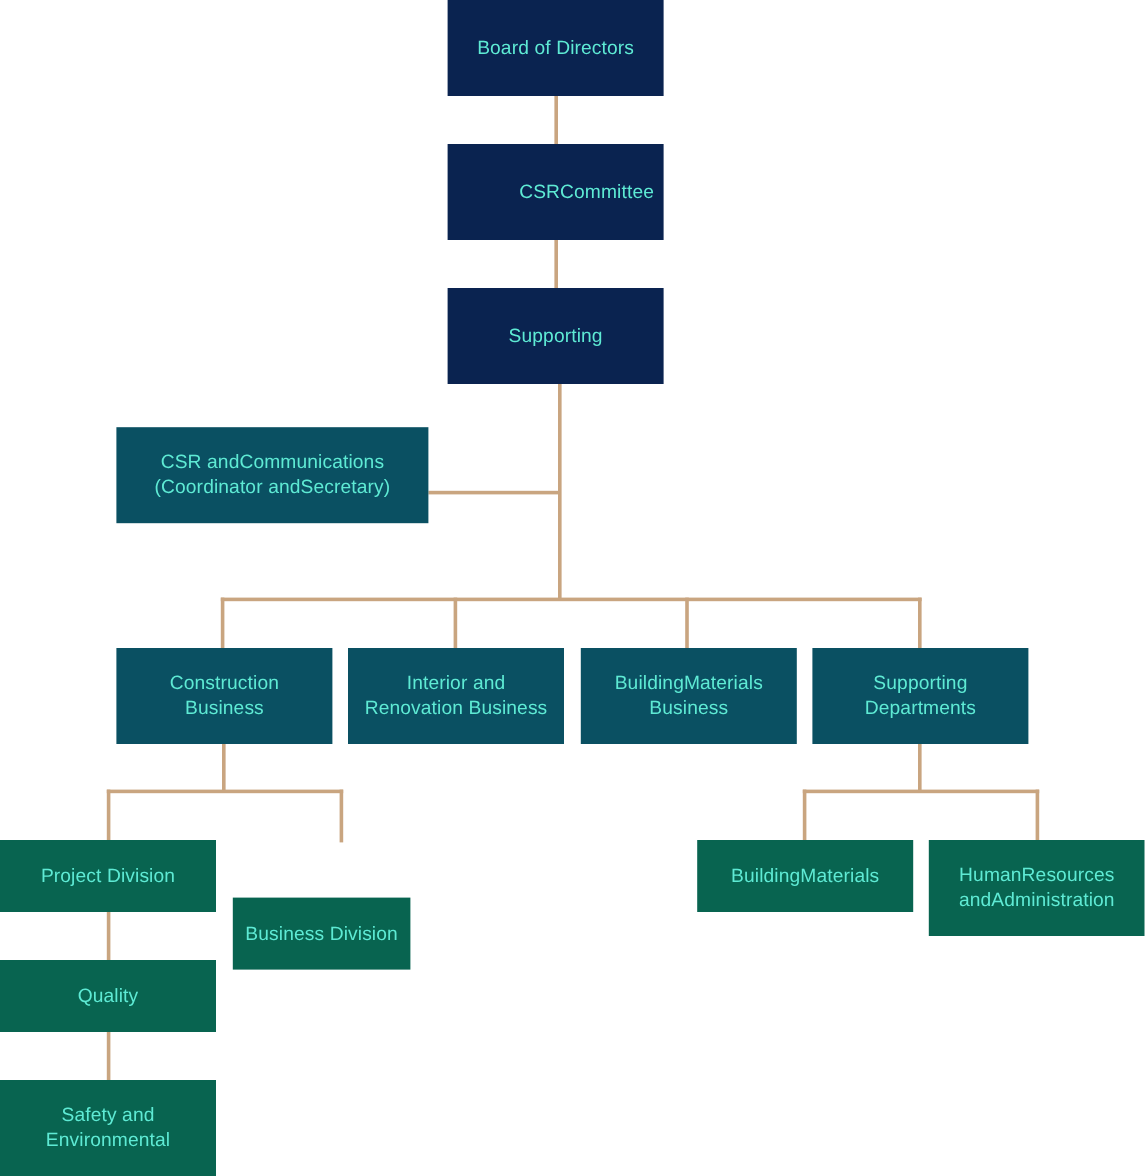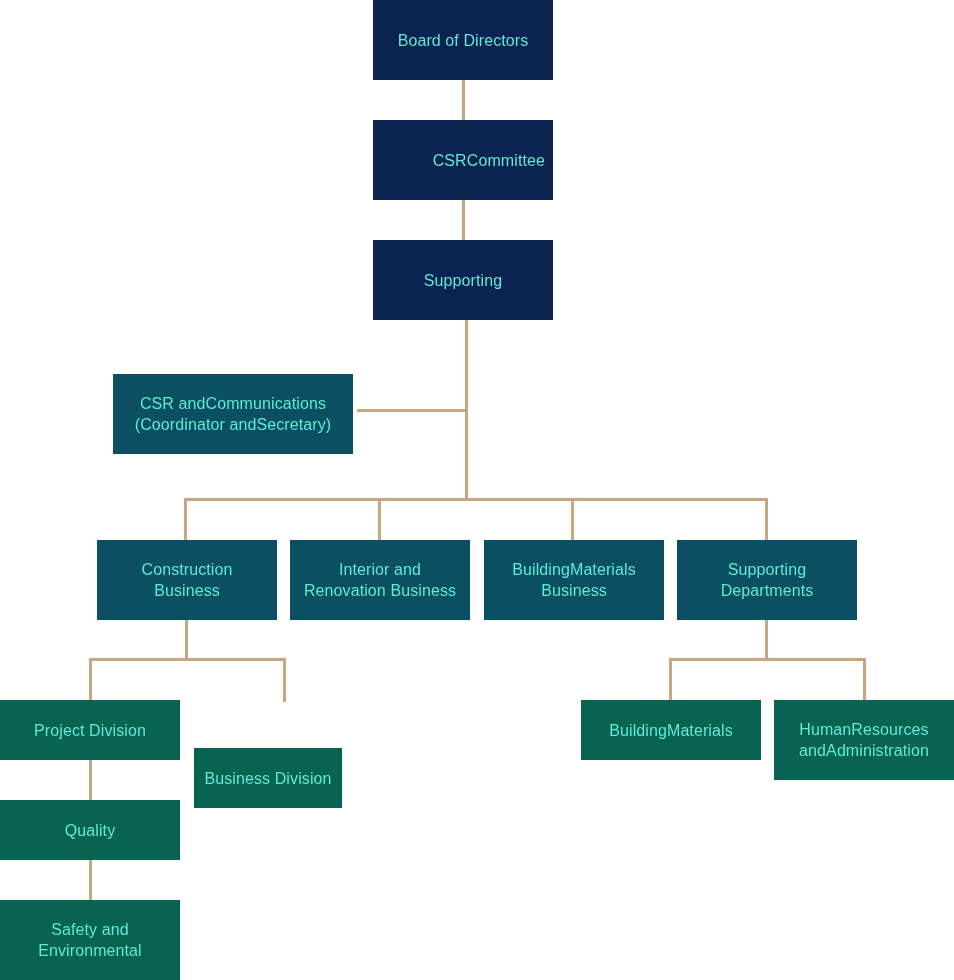--- a/index.html
+++ b/index.html
@@ -74,21 +74,21 @@
     <div class="conn conn-v" style="left: 89px; top: 860px; height: 42px; background: rgb(201, 165, 128);"></div>
     <div class="node lvl-navy" style="left: 373px; top: 0px; width: 180px; height: 80px;">
       <span class="node-label">Board of Directors</span>
     </div>
     <div class="node lvl-navy" style="left: 373px; top: 120px; width: 180px; height: 80px; justify-content: flex-end;">
       <span class="node-label">CSRCommittee</span>
     </div>
     <div class="node lvl-navy" style="left: 373px; top: 240px; width: 180px; height: 80px;">
       <span class="node-label">Supporting</span>
     </div>
-    <div class="node lvl-teal" style="left: 97px; top: 374px; width: 240px; height: 80px; margin-left: 16px;">
+    <div class="node lvl-teal" style="left: 97px; top: 356px; width: 260px; height: 80px;">
       <span class="node-label">CSR andCommunications
 (Coordinator andSecretary)</span>
     </div>
     <div class="node lvl-teal" style="left: 97px; top: 540px; width: 180px; height: 80px; text-align: center;">
       <span class="node-label">Construction
 Business</span>
     </div>
     <div class="node lvl-teal" style="left: 290px; top: 540px; width: 180px; height: 80px;">
       <span class="node-label">Interior and
 Renovation Business</span>

